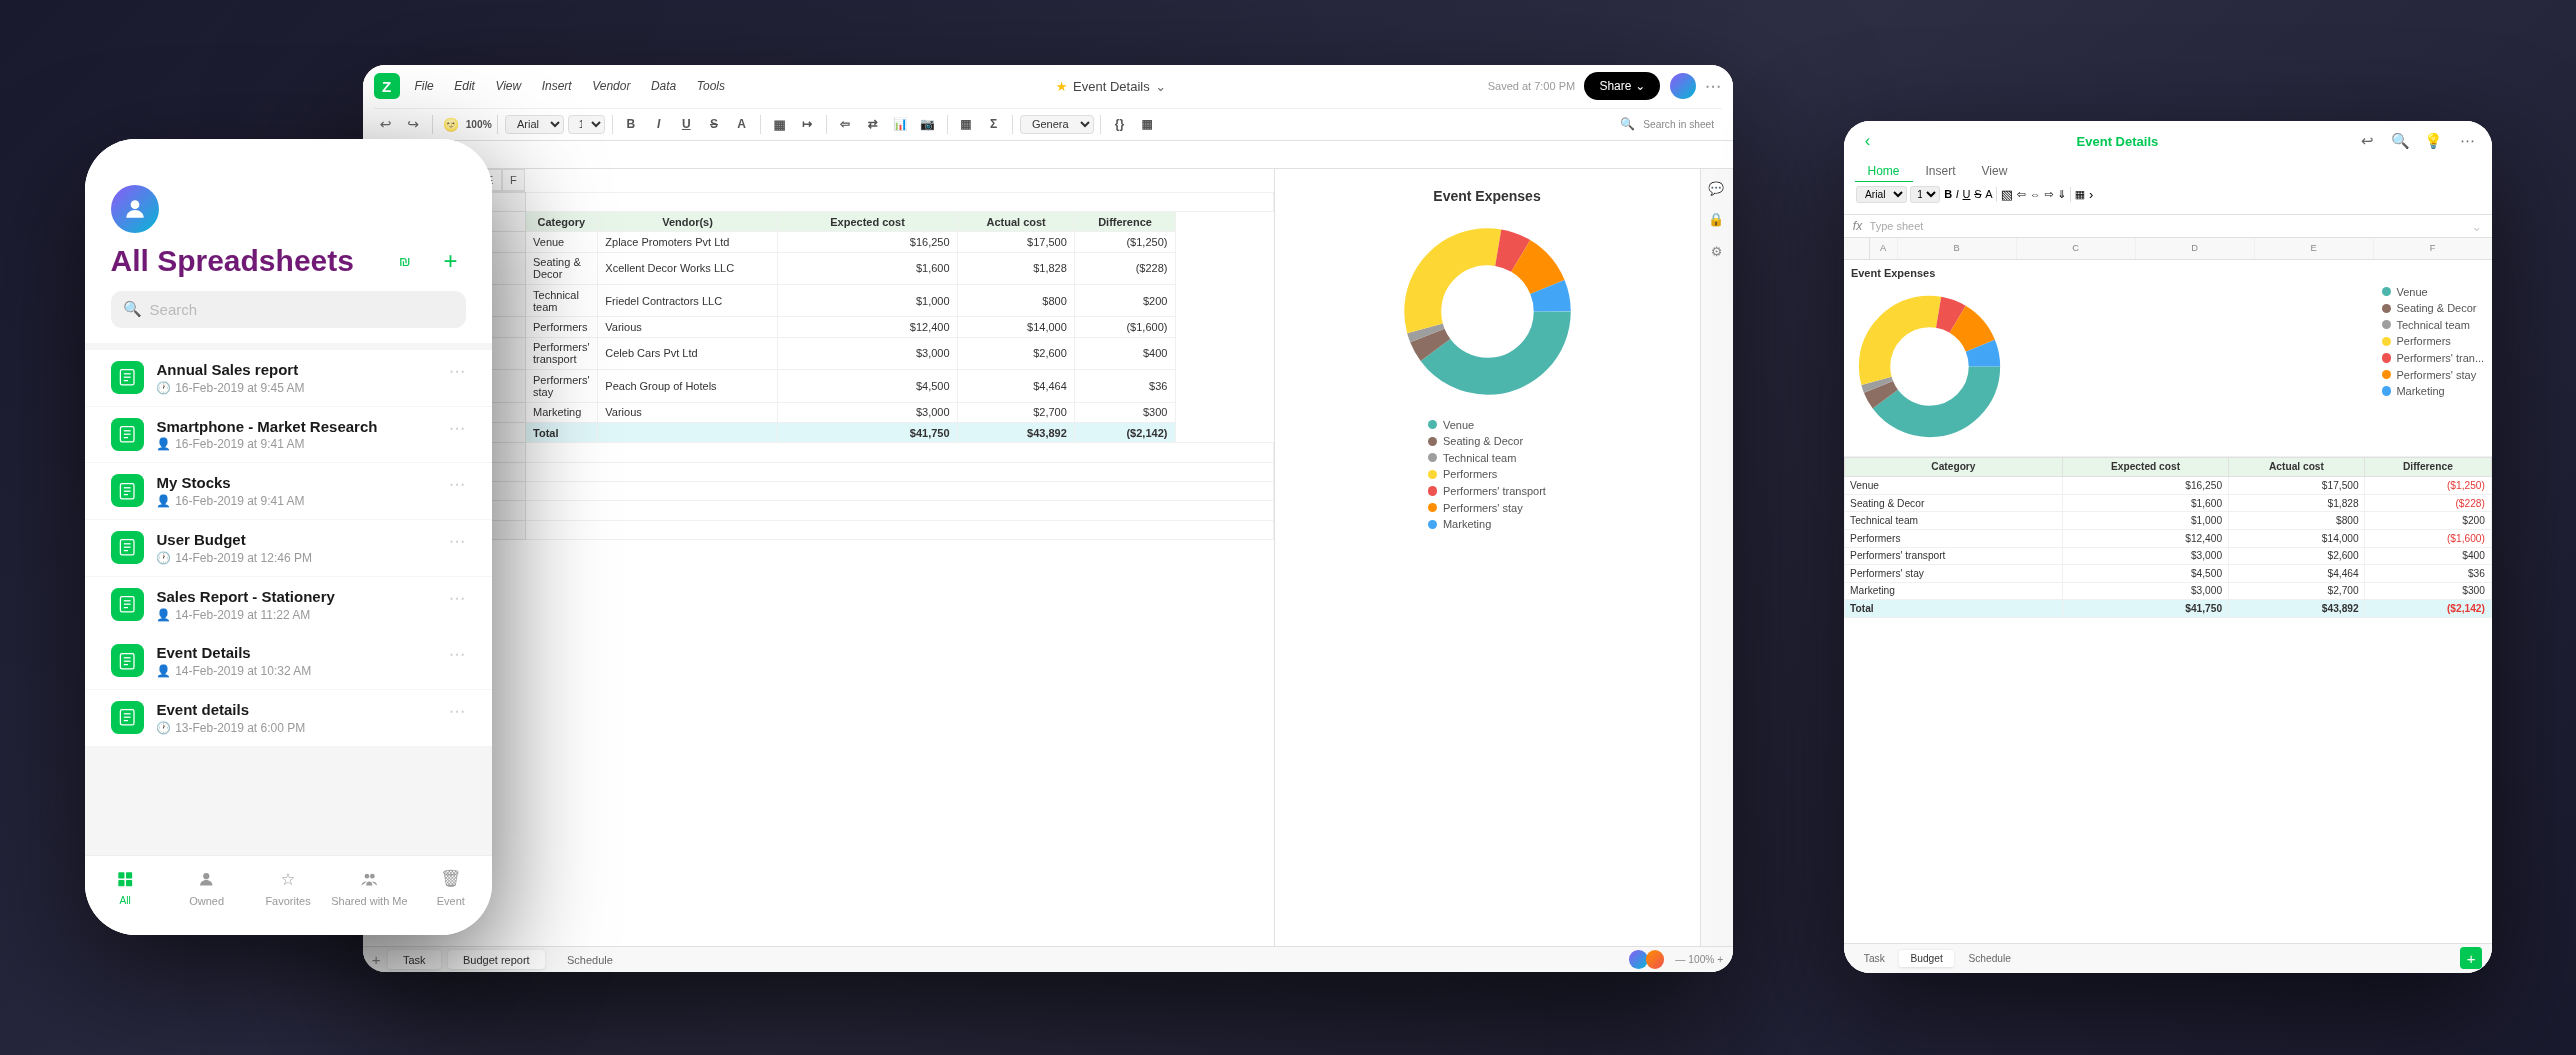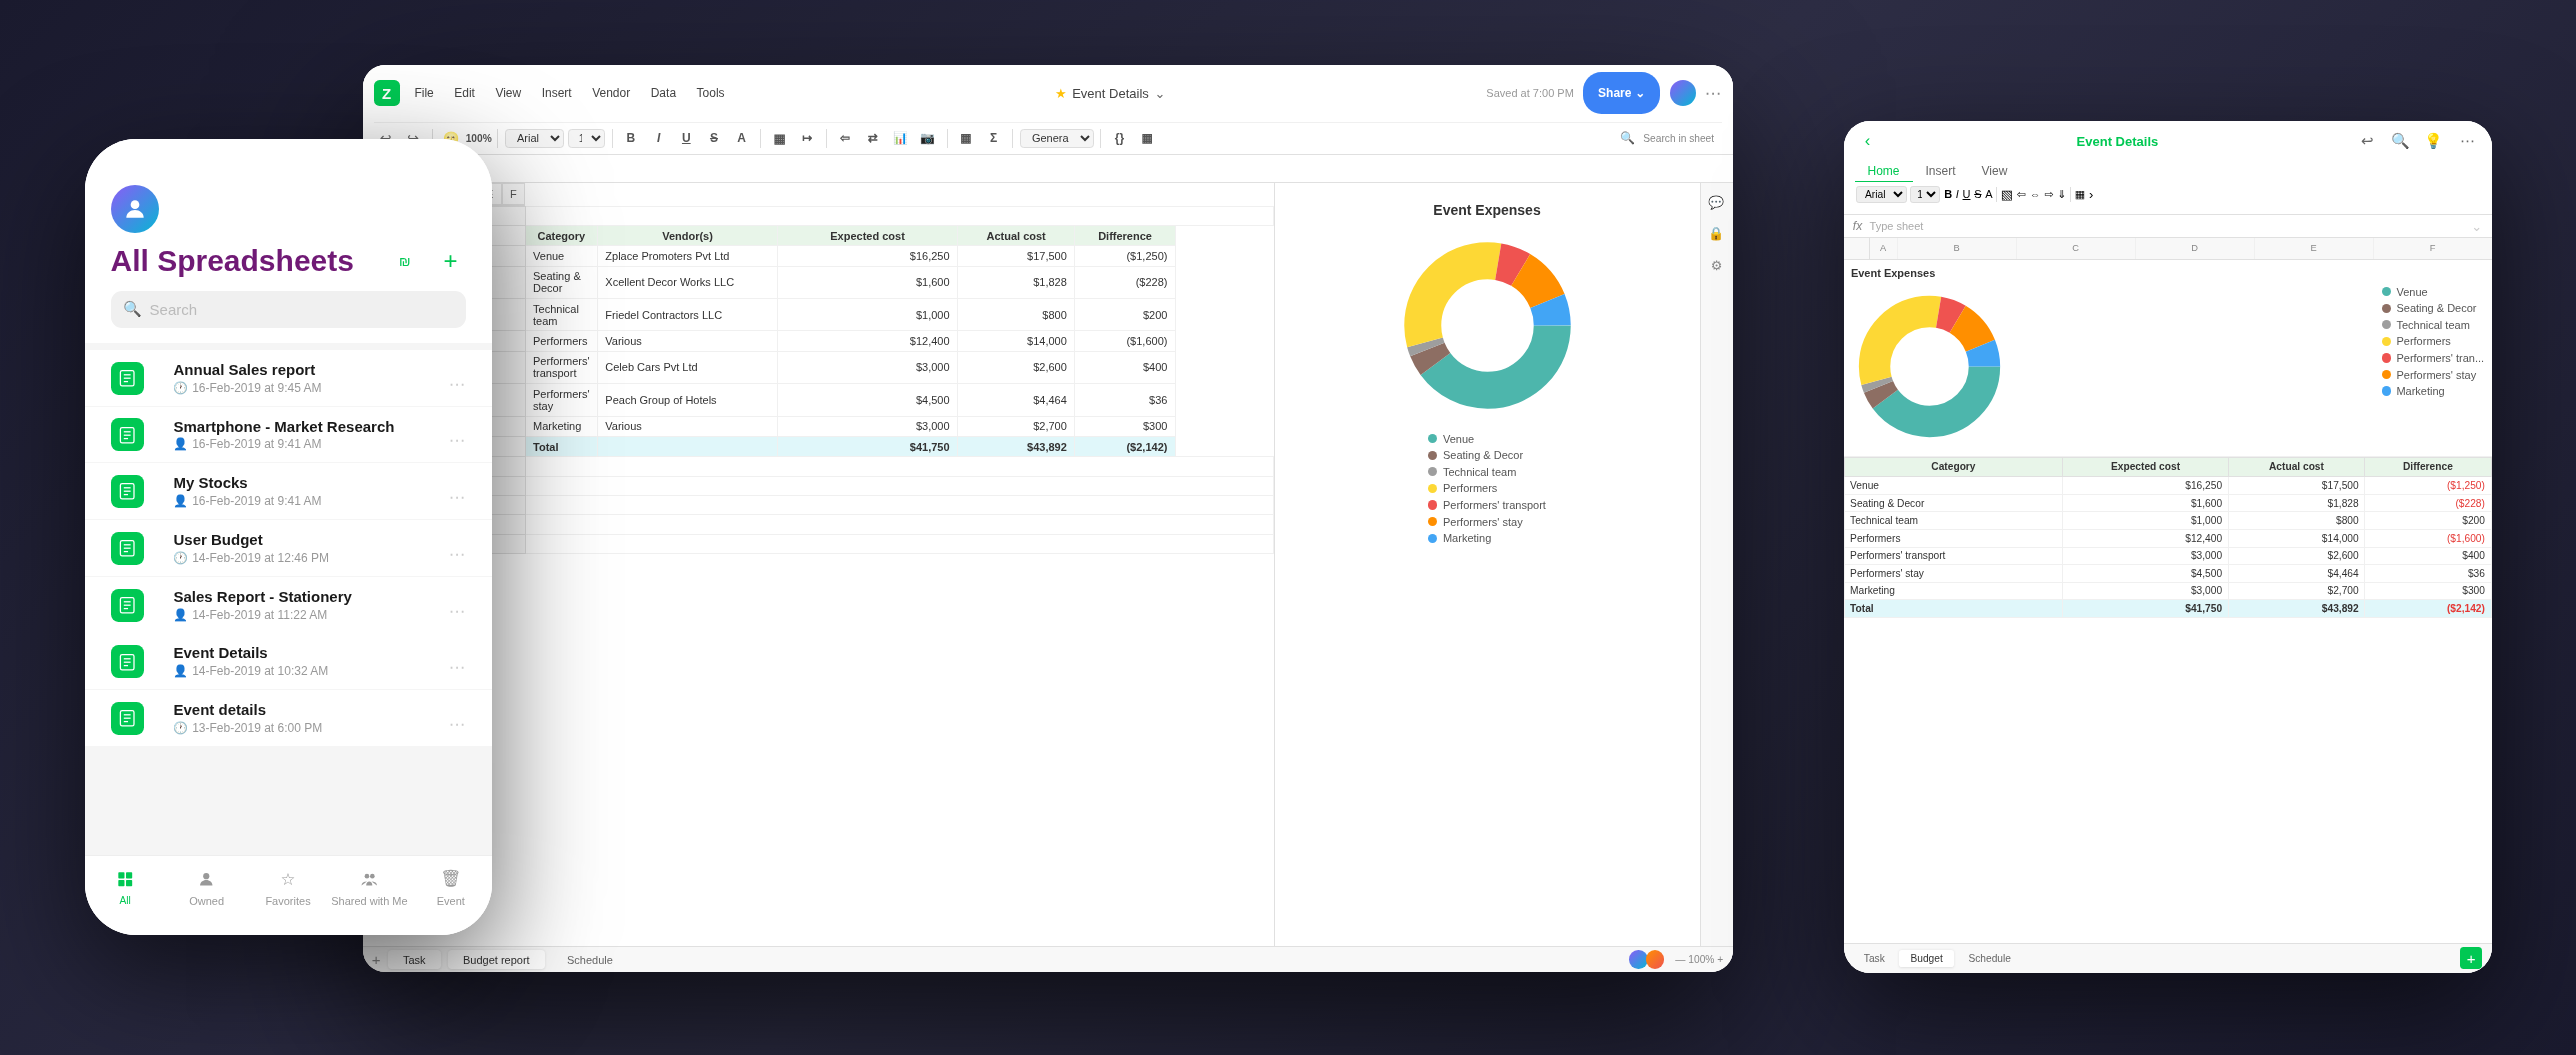--- a/index.html
+++ b/index.html
@@ -105,23 +105,23 @@
     }
 
     .phone-list {
       flex: 1;
       overflow: hidden;
       padding: 7.4px 0;
     }
 
     .phone-list-item {
       display: flex;
-      align-items: flex-end;
+      align-items: flex-start;
       padding: 11px 26px;
-      gap: 30px;
+      gap: 13px;
       background: #fff;
       margin-bottom: 0.9px;
     }
 
     .file-icon {
       width: 33px;
       height: 33px;
       background: #00C853;
       border-radius: 7.4px;
       display: flex;
@@ -246,20 +246,21 @@
       display: flex;
       gap: 1.9px;
     }
 
     .tb-menu-item {
       padding: 3.7px 9.3px;
       font-size: 12px;
       color: #444;
       border-radius: 3.7px;
       cursor: pointer;
+      font-style: italic;
     }
 
     .tb-center {
       flex: 1;
       display: flex;
       align-items: center;
       justify-content: center;
     }
 
     .tb-filename {
@@ -279,31 +280,30 @@
       align-items: center;
       gap: 9.3px;
     }
 
     .tb-saved {
       font-size: 11px;
       color: #999;
     }
 
     .share-btn {
-      background: #3b82f6;
+      background: #000000;
       color: white;
       border: none;
       border-radius: 18.5px;
-      padding: 14px 15px;
+      padding: 7px 15px;
       font-size: 12px;
       cursor: pointer;
       display: flex;
       align-items: center;
       gap: 3.7px;
-      font-weight: bold;
     }
 
     .tb-avatar {
       width: 26px;
       height: 26px;
       border-radius: 50%;
       background: linear-gradient(135deg, #8B5CF6, #06B6D4);
     }
 
     .toolbar-bottom {

